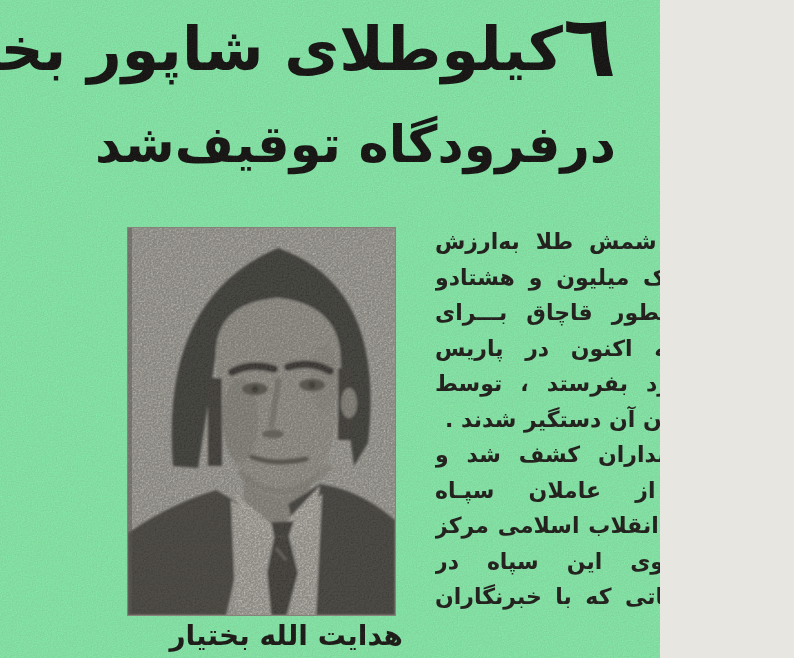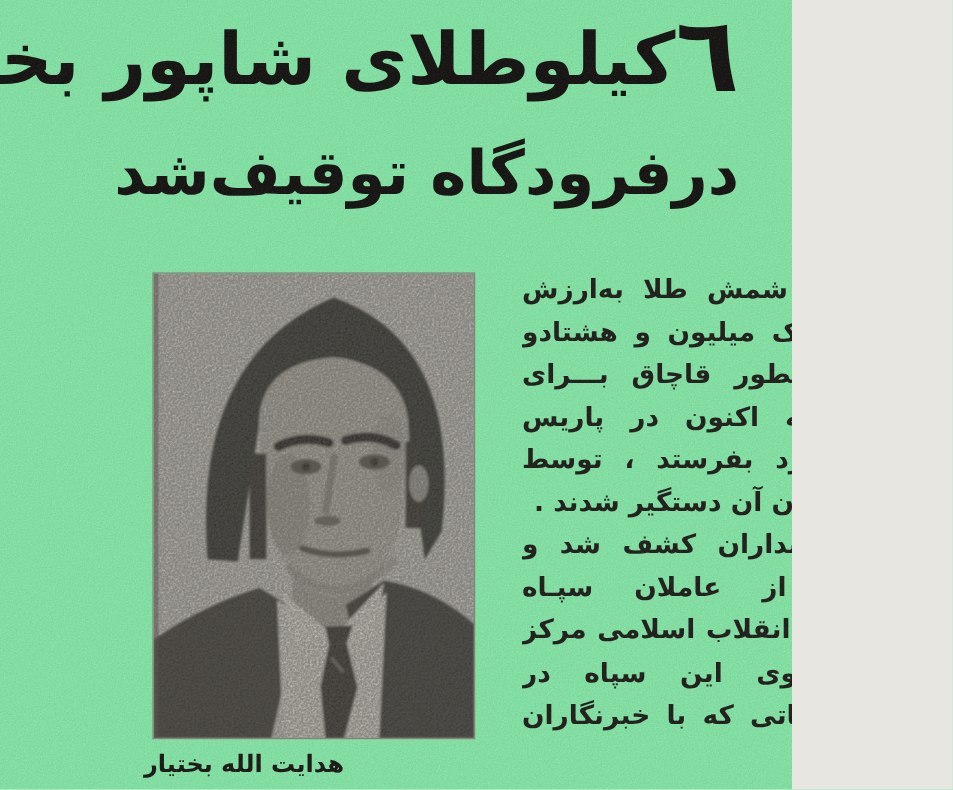--- a/index.html
+++ b/index.html
@@ -49,22 +49,22 @@
   }
   
   .photo{
     position:absolute;left:128px;top:228px;
     width:267px;height:387px;
     outline:1px solid #8b877e;
   }
   .photo svg{display:block;}
   .caption{
     position:absolute;left:120px;top:617px;width:283px;height:40px;
-    direction:rtl;text-align:left;
-    font-size:20px;font-weight:bold;line-height:38px;
+    direction:rtl;text-align:right;
+    font-size:28px;font-weight:bold;line-height:38px;
     color:#14120f;
   }
   
   .article{
     position:absolute;left:435px;top:224px;
     width:330px;height:434px;
     overflow:hidden;
     direction:rtl;
     color:#1a1815;
   }

